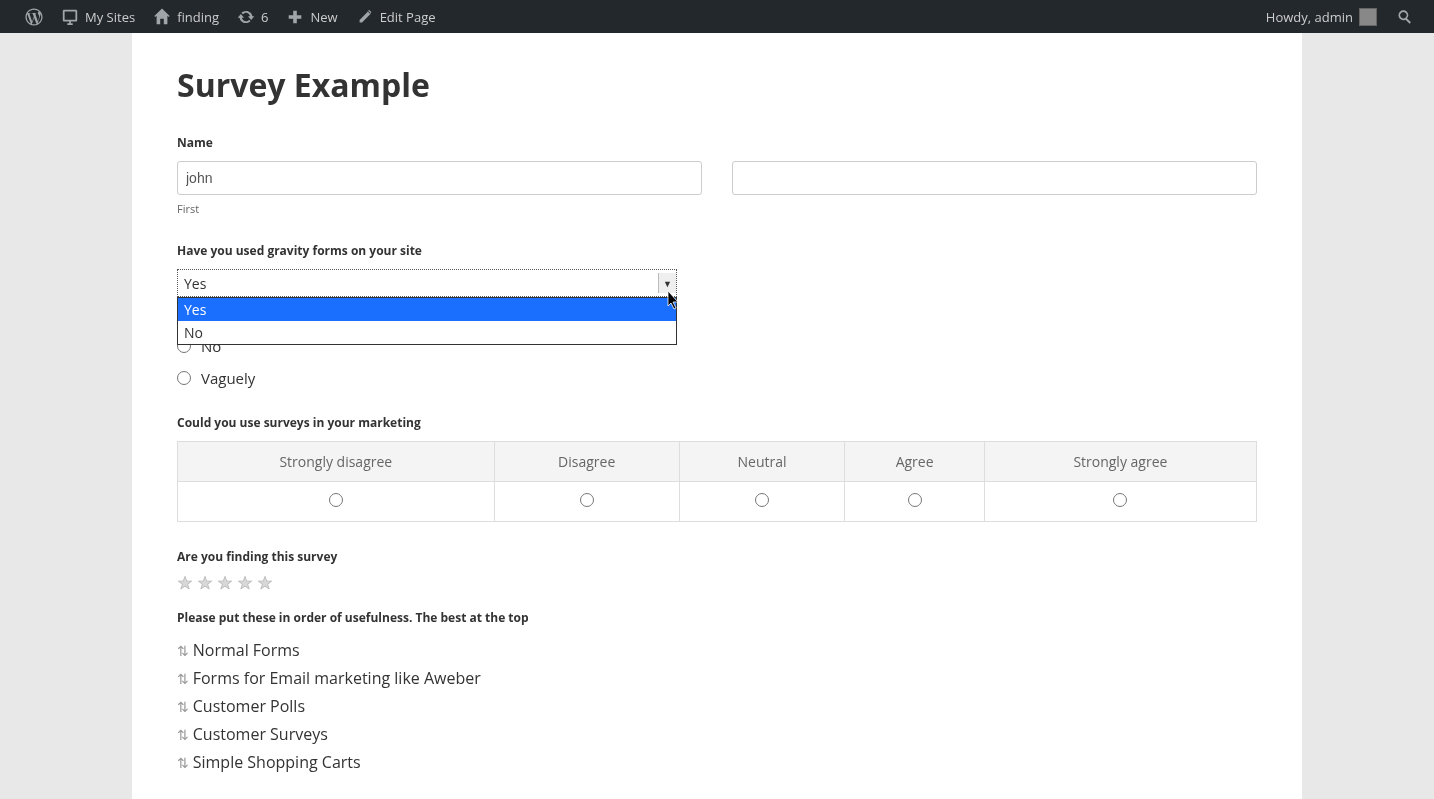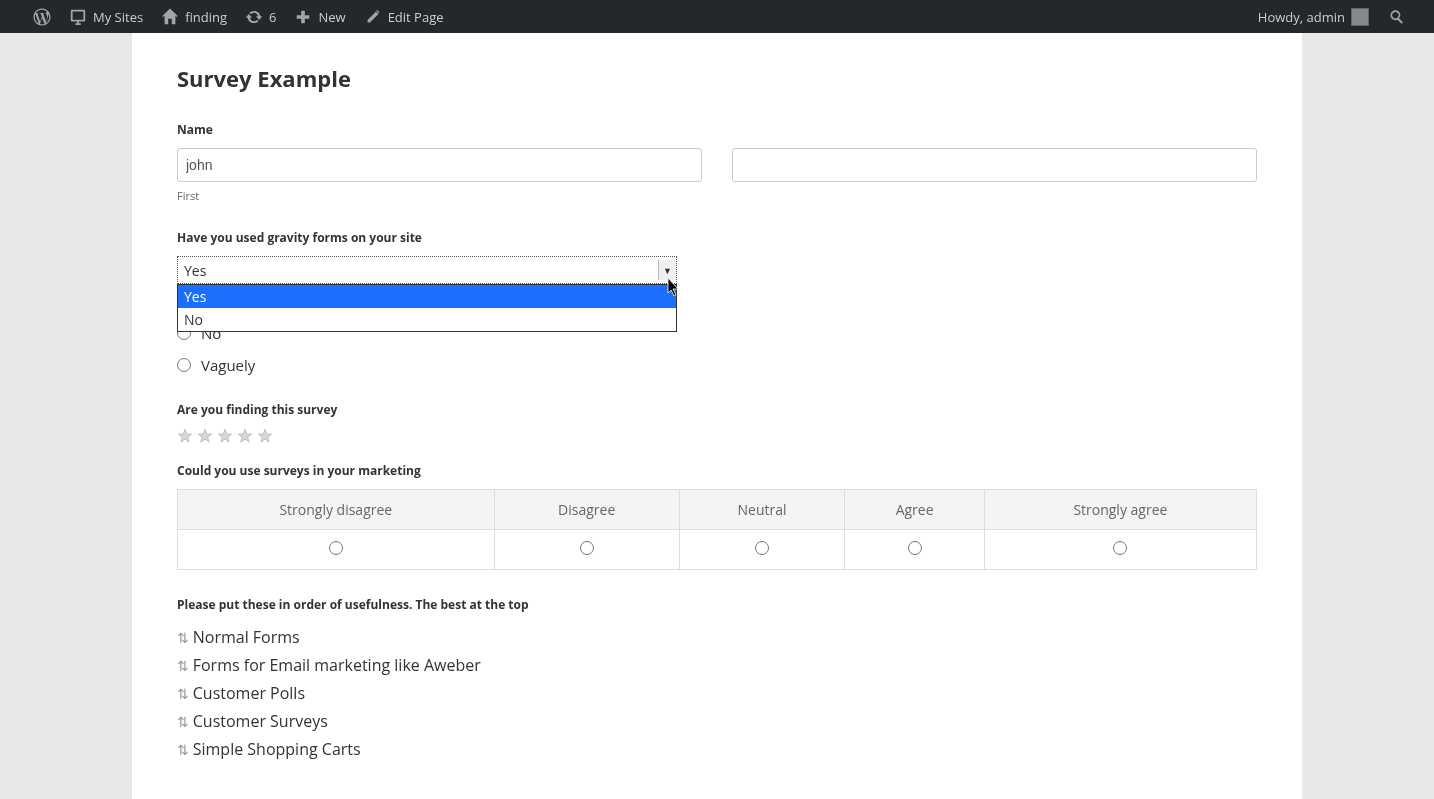--- a/index.html
+++ b/index.html
@@ -9,21 +9,21 @@
     color: #333;
     font-size: 14px;
   }
   
   .admin-bar {
     height: 33px;
     background: #23282d;
     color: #eee;
     display: flex;
     align-items: center;
-    padding: 0 24px;
+    padding: 0 16px;
     font-size: 13px;
   }
   .admin-bar-left { display: flex; align-items: center; gap: 0; }
   .admin-bar-right { margin-left: auto; display: flex; align-items: flex-end; gap: 6px; }
   .admin-bar-item {
     display: flex;
     align-items: center;
     gap: 6px;
     padding: 0 9px;
     height: 33px;
@@ -36,21 +36,21 @@
   }
   
   .page-wrap {
     max-width: 1170px;
     margin: 0 auto;
     background: #fff;
     padding: 30px 45px 60px 45px;
     min-height: calc(100vh - 33px);
   }
   h1.page-title {
-    font-size: 22px;
+    font-size: 32px;
     font-weight: 700;
     color: #333;
     margin-bottom: 28px;
   }
   .field-label {
     font-size: 12px;
     font-weight: 700;
     color: #333;
     margin-bottom: 10px;
   }
@@ -282,41 +282,20 @@
         <span style="margin-left:-1px;">Yes</span>
       </div>
       <div class="radio-item">
         <input type="radio" name="r1" style="">
         <span>No</span>
       </div>
       <div class="radio-item">
         <input type="radio" name="r1" style="">
         <span>Vaguely</span>
       </div>
-    </div>
-  </div>
-
-  <div class="field-block" style="margin-bottom:18px;">
-    <div class="field-label">Are you finding this survey</div>
-    <div class="star-row">
-      <span class="star"><svg viewBox="0 0 24 24">
-            <path d="M12 2l2.6 7.2H22l-6 4.6 2.3 7.2L12 16.8 5.7 21l2.3-7.2-6-4.6h7.4z"></path>
-          </svg></span>
-      <span class="star"><svg viewBox="0 0 24 24">
-            <path d="M12 2l2.6 7.2H22l-6 4.6 2.3 7.2L12 16.8 5.7 21l2.3-7.2-6-4.6h7.4z"></path>
-          </svg></span>
-      <span class="star"><svg viewBox="0 0 24 24">
-            <path d="M12 2l2.6 7.2H22l-6 4.6 2.3 7.2L12 16.8 5.7 21l2.3-7.2-6-4.6h7.4z"></path>
-          </svg></span>
-      <span class="star"><svg viewBox="0 0 24 24">
-            <path d="M12 2l2.6 7.2H22l-6 4.6 2.3 7.2L12 16.8 5.7 21l2.3-7.2-6-4.6h7.4z"></path>
-          </svg></span>
-      <span class="star"><svg viewBox="0 0 24 24">
-            <path d="M12 2l2.6 7.2H22l-6 4.6 2.3 7.2L12 16.8 5.7 21l2.3-7.2-6-4.6h7.4z"></path>
-          </svg></span>
     </div>
   </div>
 
   <div class="field-block">
     <div class="field-label">Could you use surveys in your marketing</div>
     <table class="likert-table">
       <thead>
         <tr>
           <th>Strongly disagree</th>
           <th>Disagree</th>
@@ -330,20 +309,41 @@
           <td><input type="radio" name="likert" class="likert-radio" style=""></td>
           <td><input type="radio" name="likert" class="likert-radio" style=""></td>
           <td><input type="radio" name="likert" class="likert-radio" style=""></td>
           <td><input type="radio" name="likert" class="likert-radio" style=""></td>
           <td><input type="radio" name="likert" class="likert-radio" style=""></td>
         </tr>
       </tbody>
     </table>
   </div>
 
+  <div class="field-block" style="margin-bottom:18px;">
+    <div class="field-label">Are you finding this survey</div>
+    <div class="star-row">
+      <span class="star"><svg viewBox="0 0 24 24">
+            <path d="M12 2l2.6 7.2H22l-6 4.6 2.3 7.2L12 16.8 5.7 21l2.3-7.2-6-4.6h7.4z"></path>
+          </svg></span>
+      <span class="star"><svg viewBox="0 0 24 24">
+            <path d="M12 2l2.6 7.2H22l-6 4.6 2.3 7.2L12 16.8 5.7 21l2.3-7.2-6-4.6h7.4z"></path>
+          </svg></span>
+      <span class="star"><svg viewBox="0 0 24 24">
+            <path d="M12 2l2.6 7.2H22l-6 4.6 2.3 7.2L12 16.8 5.7 21l2.3-7.2-6-4.6h7.4z"></path>
+          </svg></span>
+      <span class="star"><svg viewBox="0 0 24 24">
+            <path d="M12 2l2.6 7.2H22l-6 4.6 2.3 7.2L12 16.8 5.7 21l2.3-7.2-6-4.6h7.4z"></path>
+          </svg></span>
+      <span class="star"><svg viewBox="0 0 24 24">
+            <path d="M12 2l2.6 7.2H22l-6 4.6 2.3 7.2L12 16.8 5.7 21l2.3-7.2-6-4.6h7.4z"></path>
+          </svg></span>
+    </div>
+  </div>
+
   <div class="field-block">
     <div class="field-label">Please put these in order of usefulness. The best at the top</div>
     <div class="sortable-list">
       <div class="sortable-item">
         <span class="drag-handle">⇅</span>
         <span>Normal Forms</span>
       </div>
       <div class="sortable-item">
         <span class="drag-handle">⇅</span>
         <span>Forms for Email marketing like Aweber</span>

